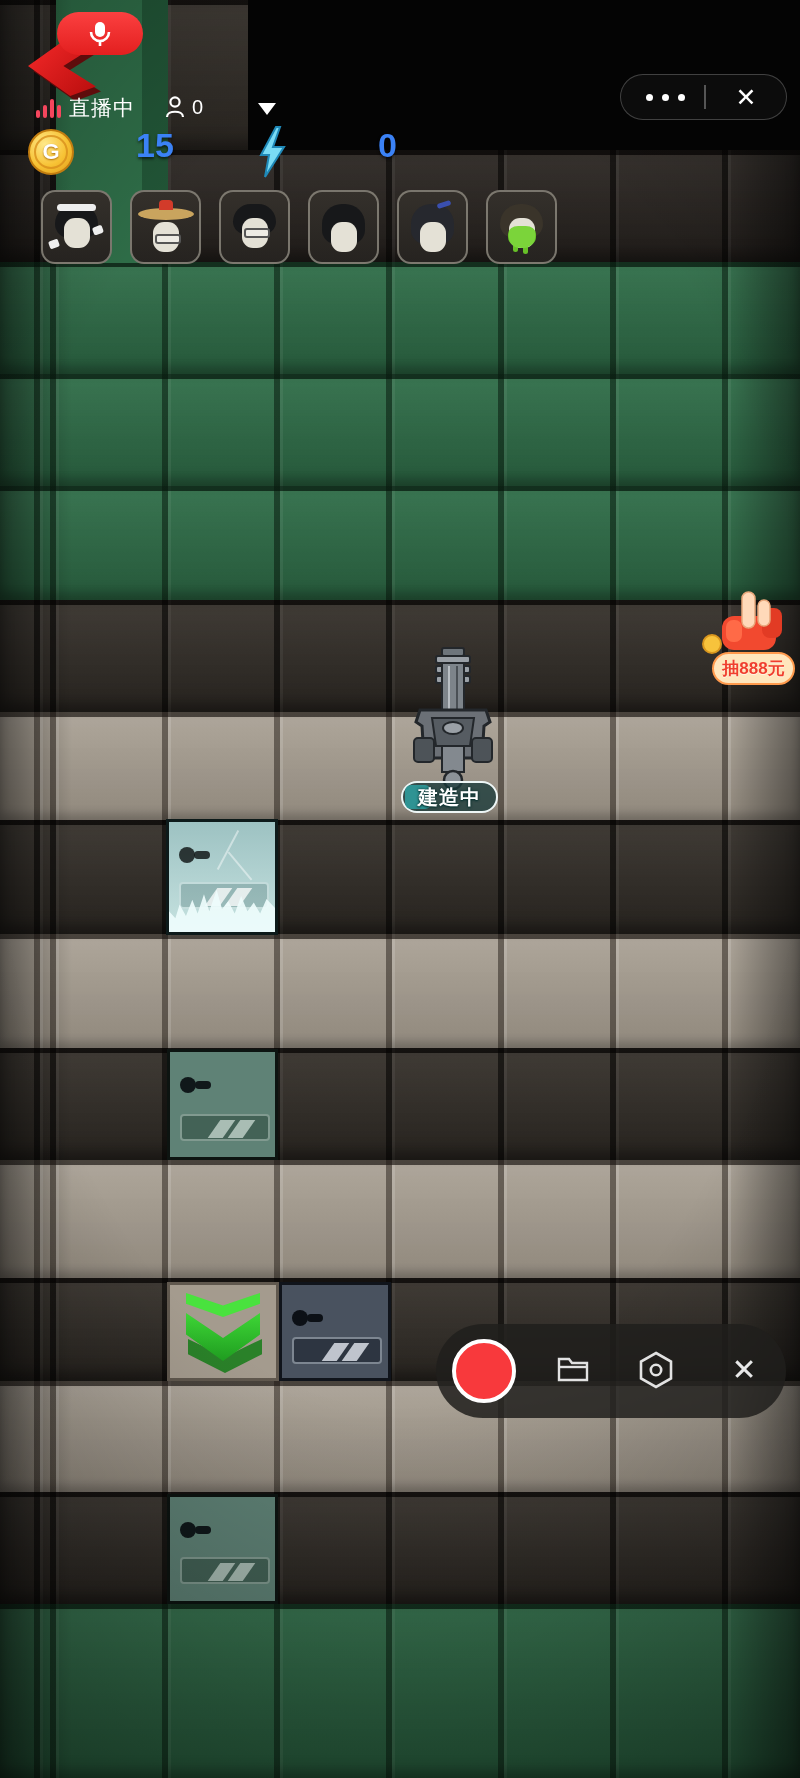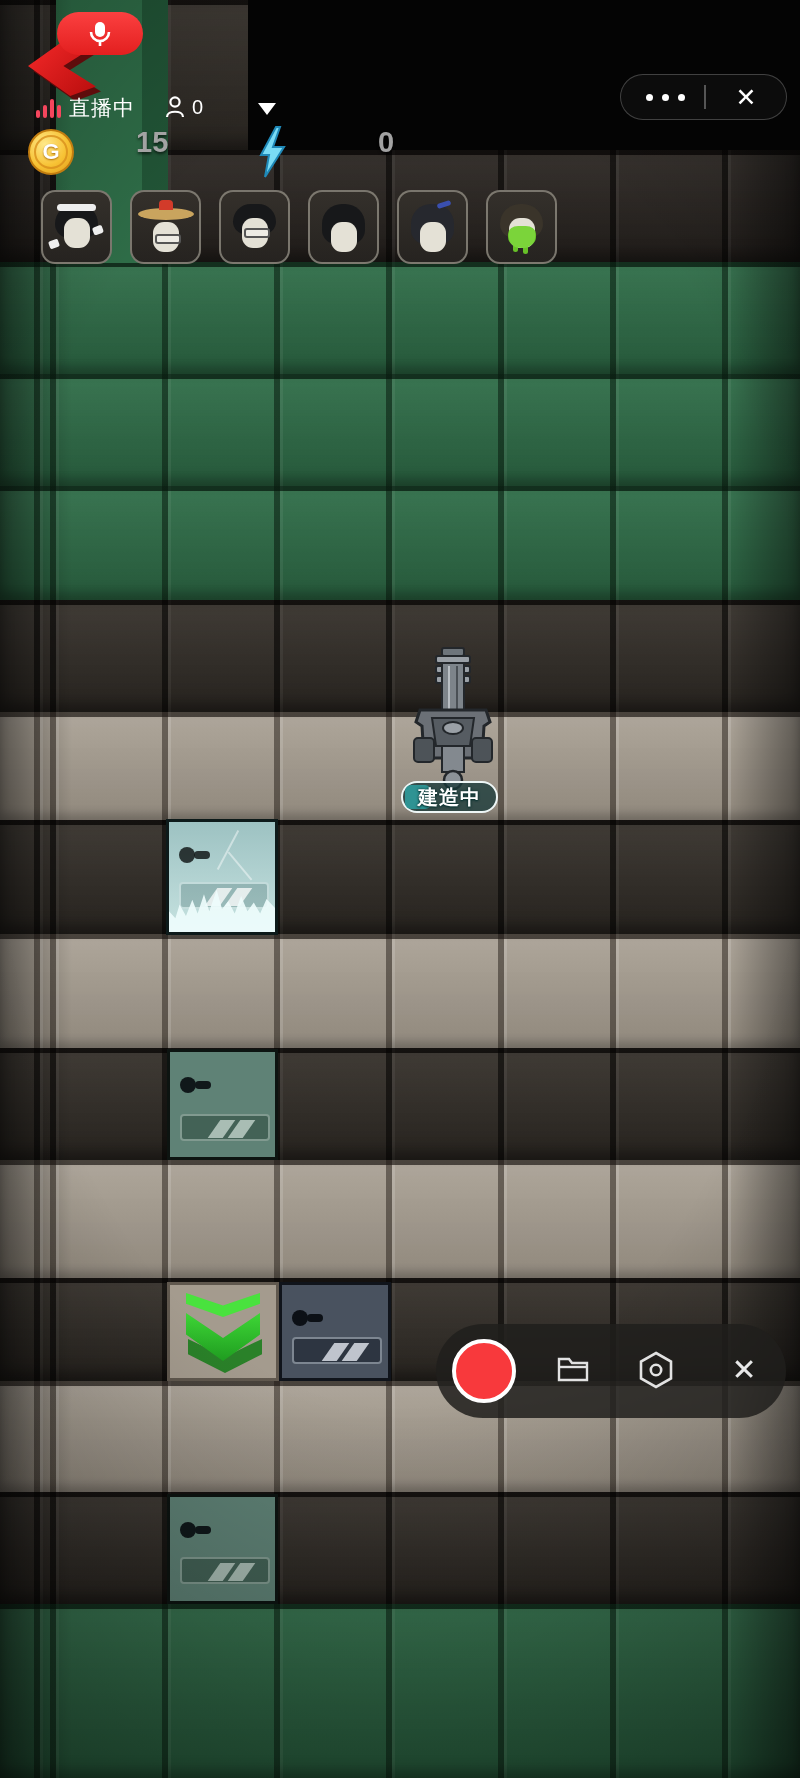--- a/index.html
+++ b/index.html
@@ -48,21 +48,21 @@
   .dots{display:flex;gap:9px;margin-left:25px;}
   .dots i{width:7px;height:7px;border-radius:50%;background:#fff;}
   .cap-div{width:2px;height:24px;background:rgba(255,255,255,.3);margin-left:19px;}
   .cap-x{flex:1;text-align:center;color:#fff;font-size:25px;line-height:44px;}
   
   #coin{left:28px;top:129px;width:46px;height:46px;border-radius:50%;z-index:8;
     background:radial-gradient(circle at 35% 32%,#ffe98a,#f7c234 55%,#df9a18);
     border:2px solid #c27d10;box-sizing:border-box;display:flex;align-items:center;justify-content:center;}
   #coin:after{content:"";position:absolute;inset:4px;border:2px solid rgba(216,143,27,.8);border-radius:50%;}
   #coin-letter{font-size:22px;font-weight:bold;color:#fff;text-shadow:0 1px 2px #a96a08;z-index:1;}
-  .res-val{position:absolute;color:#a3a3a3;font-size:29px;font-weight:bold;z-index:8;
+  .res-val{position:absolute;color:#3b82f6;font-size:34px;font-weight:bold;z-index:8;
     text-shadow:0 2px 3px rgba(0,0,0,.6);}
   #coin-val{left:136px;top:126px;}
   #energy-val{left:378px;top:126px;}
   #lightning{left:256px;top:126px;z-index:8;}
   
   .avatar{position:absolute;top:190px;width:71px;height:74px;border-radius:14px;z-index:7;
     background:linear-gradient(180deg,#34302b,#262320);border:2px solid rgba(150,145,135,.75);
     box-sizing:border-box;overflow:hidden;}
   .av-hair{position:absolute;left:12px;top:12px;width:43px;height:34px;border-radius:20px 20px 14px 14px;background:#17181a;}
   .av-face{position:absolute;left:21px;top:26px;width:26px;height:30px;border-radius:11px;background:#e4e1d6;}
@@ -299,20 +299,33 @@
     <div class="av-hair" style="height:40px;background:#26282e;"></div>
     <div class="av-face" style="top:30px;"></div>
     <div class="av-pin"></div>
   </div>
   <div class="avatar" style="left:486px;">
     <div class="av-hair" style="background:#3a342a;"></div>
     <div class="av-face"></div>
     <div class="av-slime"></div>
   </div>
 
+  <div id="promo" class="abs">
+    <svg width="92" height="66" viewBox="0 0 92 66">
+      <circle cx="14" cy="54" r="9" fill="#f7c33c" stroke="#d8961e" stroke-width="2"></circle>
+      <rect x="24" y="26" width="54" height="34" rx="12" fill="#f2492f"></rect>
+      <rect x="64" y="18" width="20" height="30" rx="8" fill="#e23b24"></rect>
+      <rect x="44" y="2" width="13" height="36" rx="6.5" fill="#ffd9b9" stroke="#e8a87c" stroke-width="1.5"></rect>
+      <rect x="60" y="10" width="12" height="26" rx="6" fill="#ffd9b9" stroke="#e8a87c" stroke-width="1.5"></rect>
+      <rect x="28" y="30" width="16" height="22" rx="7" fill="#ff6a47"></rect>
+    </svg>
+    <div id="promo-pill">
+      <span>抽888元</span>
+    </div>
+  </div>
 
   <div id="recorder" class="abs">
     <div id="rec-btn"></div>
     <svg class="rec-icon" style="left:120px;" width="34" height="30" viewBox="0 0 34 30">
       <path d="M3 6 h10 l3 4 h15 v17 H3 Z" fill="none" stroke="#e2e2e2" stroke-width="2.4"></path>
       <line x1="3" y1="14" x2="31" y2="14" stroke="#e2e2e2" stroke-width="2.4"></line>
     </svg>
     <svg class="rec-icon" style="left:202px;top:26px;" width="36" height="40" viewBox="0 0 36 40">
       <polygon points="18,3 33,11.5 33,28.5 18,37 3,28.5 3,11.5" fill="none" stroke="#e2e2e2" stroke-width="2.6"></polygon>
       <circle cx="18" cy="20" r="5.2" fill="none" stroke="#e2e2e2" stroke-width="2.6"></circle>

